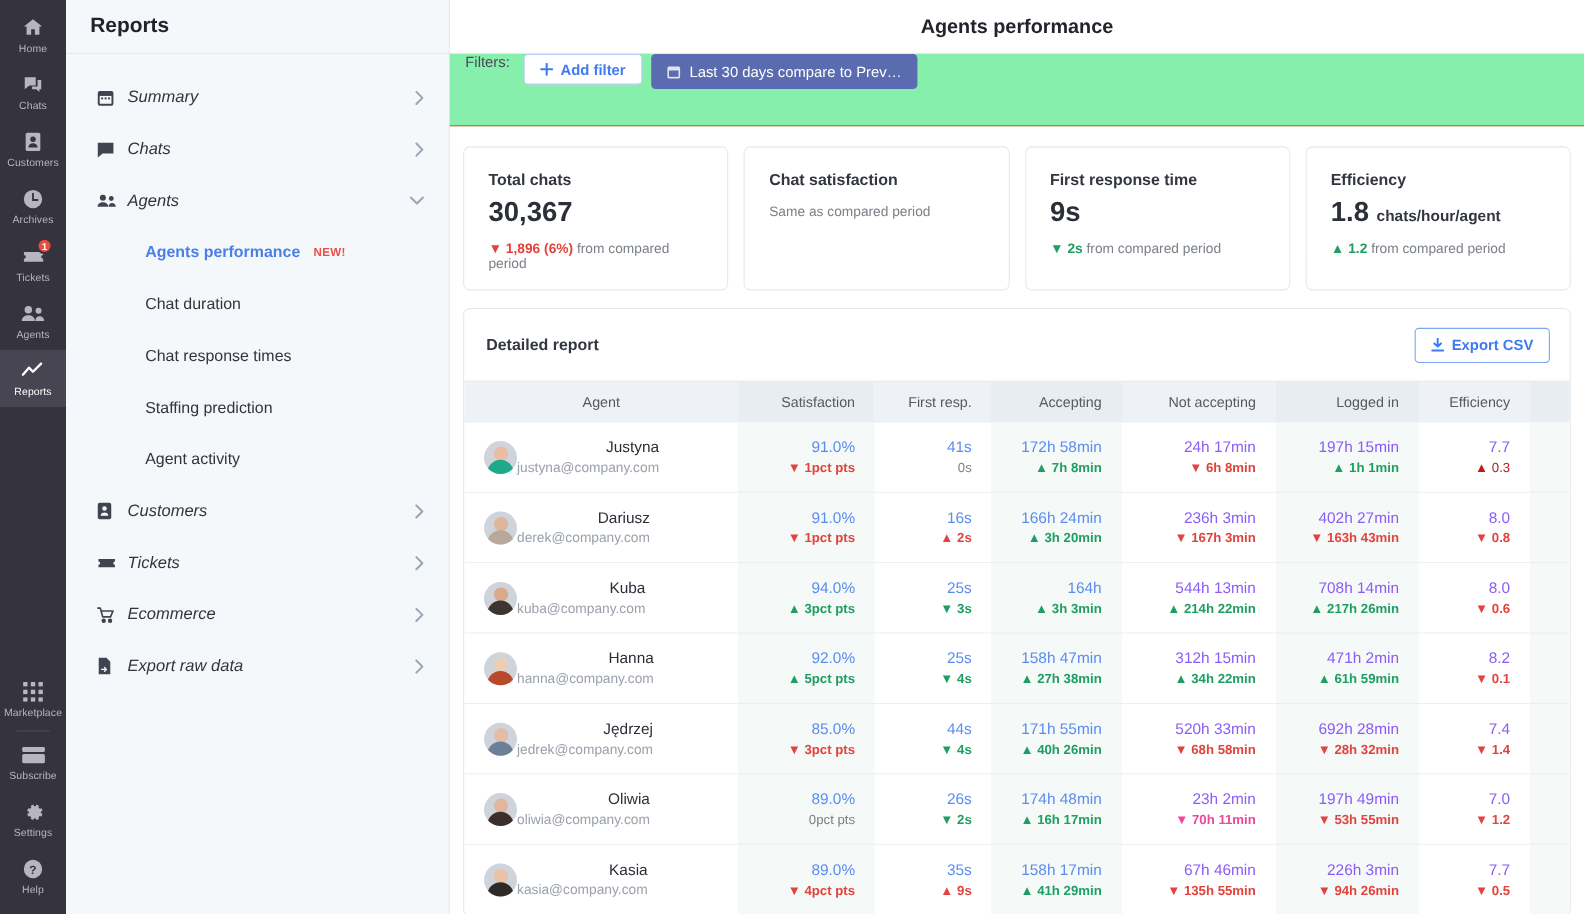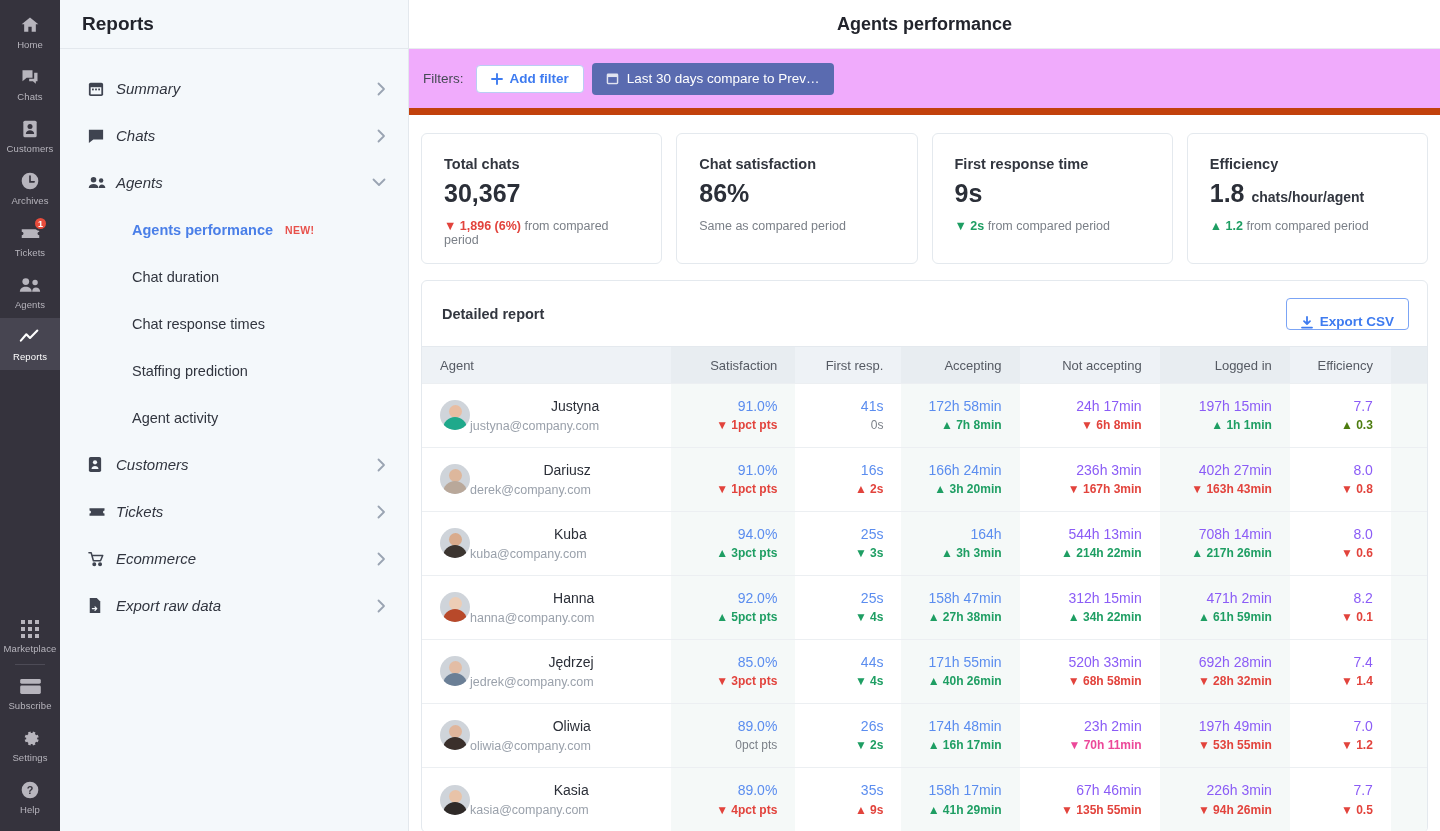--- a/index.html
+++ b/index.html
@@ -70,22 +70,22 @@
   
   .main { flex: 1 1 auto; height: 831px; display: flex; flex-direction: column; background: #fff; }
   .main-head {
     height: 49px; flex: 0 0 49px;
     display: flex; align-items: center; justify-content: center;
     border-bottom: 1px solid #e8ecef;
   }
   .main-title { font-size: 18px; color: #22242c; }
   .filters-bar {
     height: 66px; flex: 0 0 66px;
-    display: flex; align-items: center; padding-left: 14px;
-    border-bottom: 7px solid #c2410c; background: #f0abfc;
+    display: flex; align-items: flex-start; padding-left: 14px;
+    border-bottom: 1px solid #c2410c; background: #86efac;
   }
   .filters-lbl { font-size: 13.5px; color: #464a55; margin-right: 12px; }
   .btn-addfilter {
     height: 28px; border: 1px solid #b9cdf4; border-radius: 4px; background: #fff;
     color: #3e7bf0; font-size: 13.5px; font-weight: bold;
     display: flex; align-items: center; gap: 7px; padding: 0 14px; cursor: pointer;
   }
   .btn-daterange {
     height: 32px; border-radius: 4px; background: #5a6bb0; border: none;
     color: #fff; font-size: 13.5px;
@@ -115,30 +115,30 @@
     background: #fff; overflow: hidden;
   }
   .report-head {
     height: 65px; display: flex; align-items: center; justify-content: space-between;
     padding: 0 18px 0 20px;
   }
   .report-title { font-size: 14.5px; font-weight: bold; color: #32363f; }
   .btn-export {
     height: 32px; border: 1px solid #7ba4f5; border-radius: 4px; background: #fff;
     color: #3e7bf0; font-size: 13.5px; font-weight: bold;
-    display: flex; align-items: flex-end; gap: 7px; padding: 0 14px; cursor: pointer;
+    display: flex; align-items: center; gap: 7px; padding: 0 14px; cursor: pointer;
   }
 
   table.rep { width: 100%; border-collapse: collapse; table-layout: fixed; }
   table.rep th {
     height: 37px; font-size: 13px; font-weight: normal; color: #555a63;
     background: #eef2f6; text-align: right; padding-right: 18px;
     border-top: 1px solid #e4e9ee;
   }
-  table.rep th.agent-col { text-align: left; padding-left: 18px; }
+  table.rep th.agent-col { text-align: center; padding-left: 18px; }
   table.rep th.tint { background: #e8edf1; }
   table.rep td {
     height: 64px; border-top: 1px solid #eceff2;
     text-align: right; padding-right: 18px; vertical-align: middle;
   }
   table.rep td.tint { background: #f5f9f8; }
   td.agent-cell { text-align: left; padding-left: 18px; }
   .agent-wrap { display: flex; align-items: center; }
   .avatar {
     width: 30px; height: 30px; border-radius: 50%; flex: 0 0 30px;
@@ -454,21 +454,20 @@
           <div class="kpi-value">30,367</div>
           <div class="kpi-delta">
             <span class="down">▼</span>
             <span class="down">1,896 (6%)</span>
             <span>from compared period</span>
           </div>
         </div>
 
         <div class="kpi">
           <div class="kpi-label">Chat satisfaction</div>
-          <div class="kpi-value">86%</div>
           <div class="kpi-delta">
             <span>Same as compared period</span>
           </div>
         </div>
 
         <div class="kpi">
           <div class="kpi-label">First response time</div>
           <div class="kpi-value">9s</div>
           <div class="kpi-delta">
             <span class="up">▼</span>
@@ -554,21 +553,21 @@
                 <td>
                   <div class="cell-main">24h 17min</div>
                   <div class="cell-sub" style="color:#e2433c;font-weight:bold">▼ 6h 8min</div>
                 </td>
                 <td class="tint">
                   <div class="cell-main">197h 15min</div>
                   <div class="cell-sub" style="color:#1e9e63;font-weight:bold">▲ 1h 1min</div>
                 </td>
                 <td>
                   <div class="cell-main">7.7</div>
-                  <div class="cell-sub" style="color:#4d7c0f;font-weight:bold">▲ 0.3</div>
+                  <div class="cell-sub" style="color:#b91c1c;font-weight:normal">▲ 0.3</div>
                 </td>
                 <td class="tint empty-col"></td>
               </tr>
               <tr>
                 <td class="agent-cell">
                   <div class="agent-wrap">
                     <span class="avatar">
                       <span class="head" style="background:#ddb79c"></span>
                       <span class="body" style="background:#b9a89a"></span>
                     </span>

